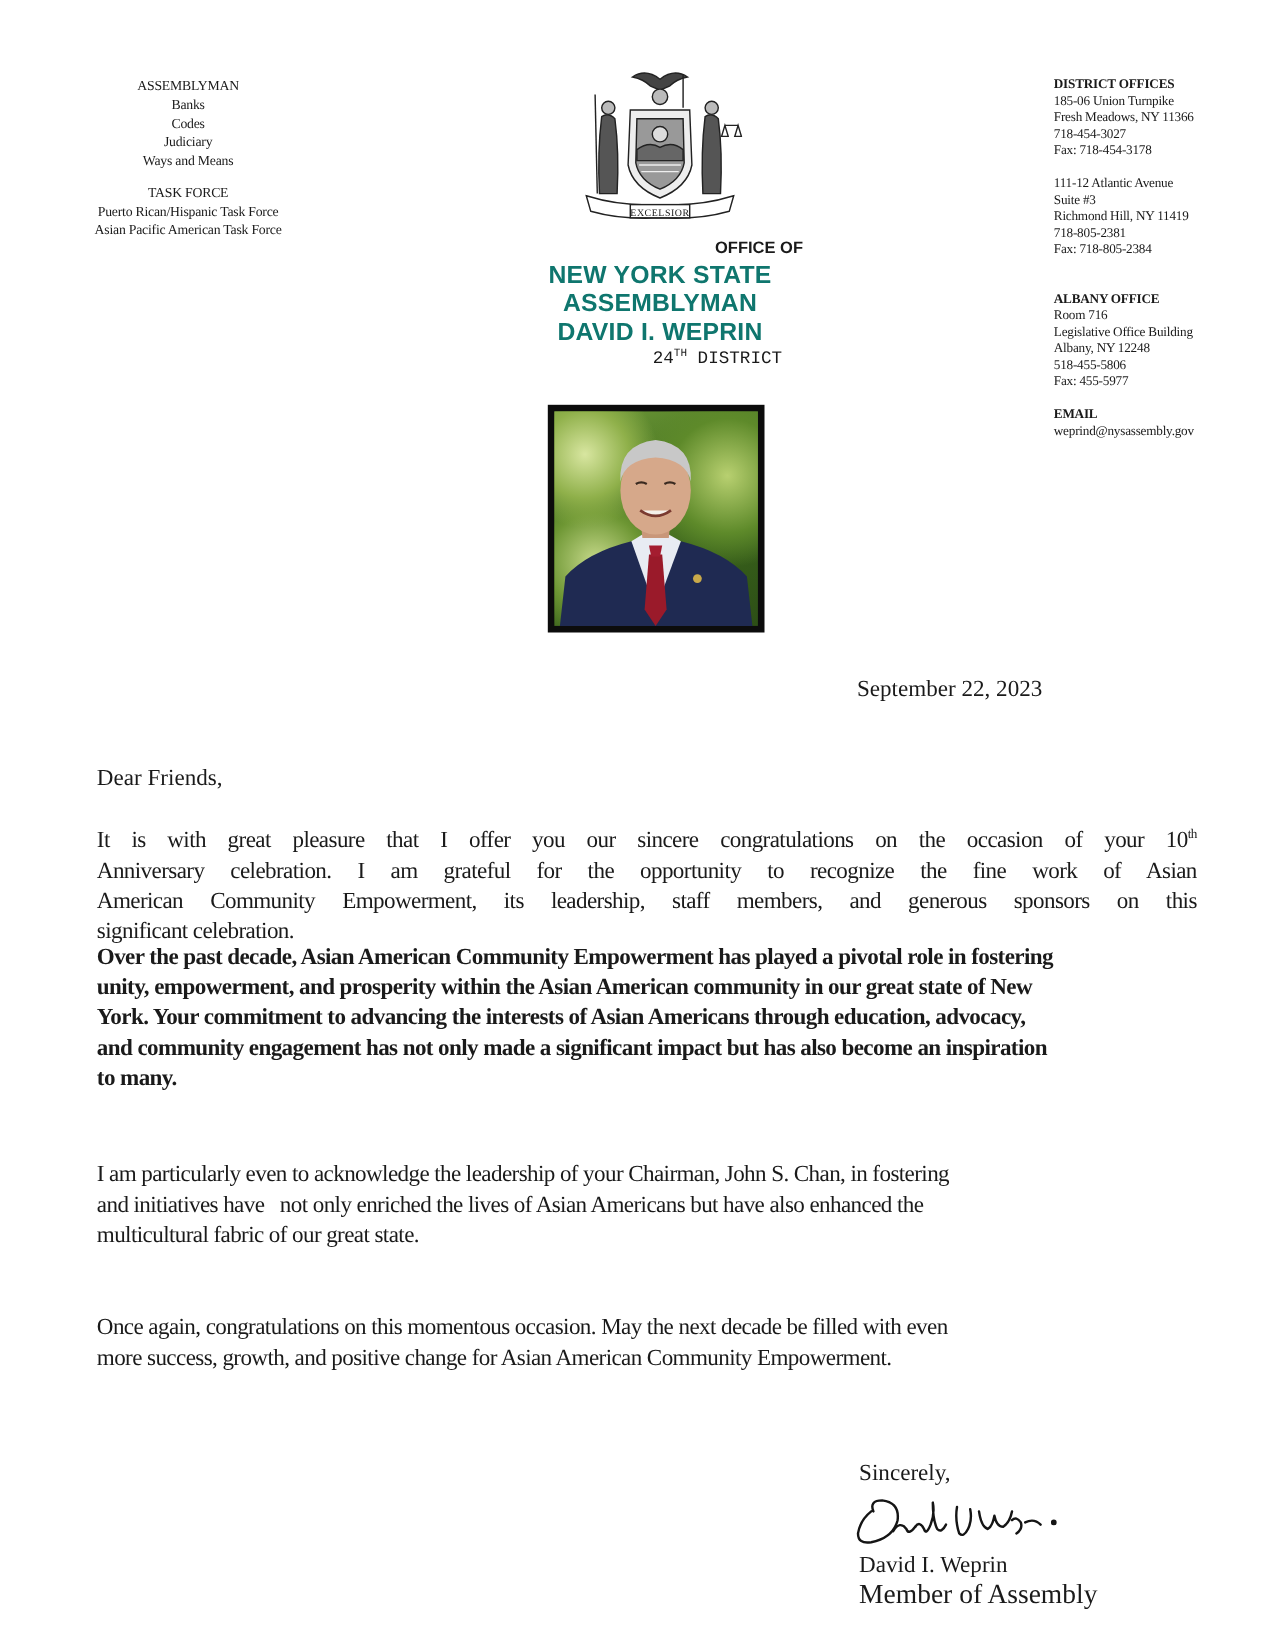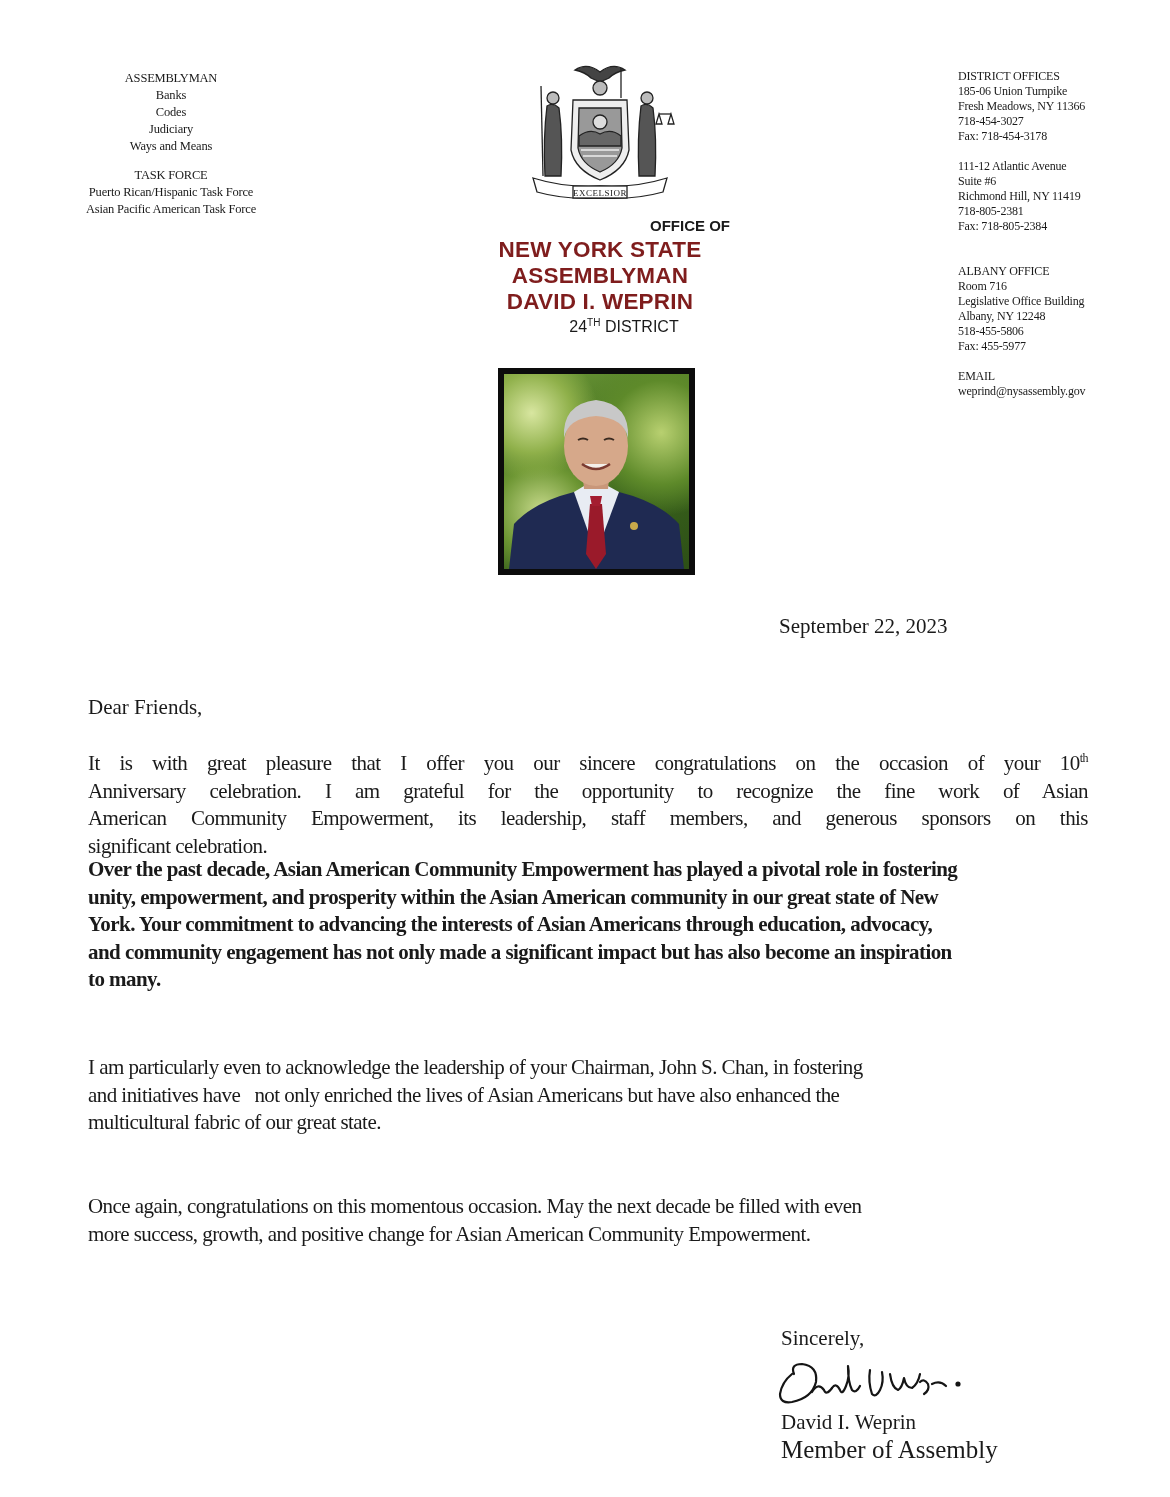--- a/index.html
+++ b/index.html
@@ -7,28 +7,28 @@
   .abs { position: absolute; }
 
   
   .left-col { left: 60px; top: 70px; width: 222px; text-align: center; font-size: 12.5px; line-height: 17px; letter-spacing: -0.2px; }
   .left-col .grp { margin-bottom: 12px; }
   .left-col div.line { white-space: nowrap; }
 
   
   .right-col { left: 958px; top: 69px; width: 200px; font-size: 12px; line-height: 15px; letter-spacing: -0.2px; }
   .right-col .grp { margin-bottom: 15px; }
-  .right-col .hdr { font-weight: normal; }
+  .right-col .hdr { font-weight: bold; }
   .right-col div.line { white-space: nowrap; }
 
   
   .seal { left: 525px; top: 58px; width: 150px; height: 150px; }
   .office-of { left: 470px; top: 217px; width: 260px; text-align: right; font-family: "Liberation Sans", sans-serif; font-weight: bold; font-size: 15px; }
-  .title-line { left: 440px; width: 320px; text-align: center; font-family: "Liberation Sans", sans-serif; font-weight: 900; font-size: 22.5px; letter-spacing: 0.2px; color: #7f1d1d; }
-  .district { left: 494px; top: 317px; width: 260px; text-align: center; font-family: Liberation Sans, sans-serif; font-size: 16px; }
+  .title-line { left: 440px; width: 320px; text-align: center; font-family: "Liberation Sans", sans-serif; font-weight: 900; font-size: 22.5px; letter-spacing: 0.2px; color: #0f766e; }
+  .district { left: 451px; top: 317px; width: 260px; text-align: right; font-family: Liberation Mono, monospace; font-size: 16px; }
   .district sup { font-size: 10px; }
 
   
   .photo { left: 498px; top: 368px; width: 197px; height: 207px; background: #0c0c0c; }
   .photo-inner { position: absolute; left: 6px; top: 6px; right: 6px; bottom: 6px; overflow: hidden;
     background: radial-gradient(circle at 15% 20%, #d8e6a0 0%, #8fb04a 18%, transparent 30%),
                 radial-gradient(circle at 85% 30%, #b8d070 0%, #5e8a2a 25%, transparent 40%),
                 radial-gradient(circle at 20% 70%, #c6d98a 0%, #6d9633 22%, transparent 38%),
                 linear-gradient(160deg, #6f9a38 0%, #3e6a1e 45%, #2d4f16 100%); }
 
@@ -130,21 +130,21 @@
 <div class="abs right-col">
   <div class="grp">
     <div class="line hdr">DISTRICT OFFICES</div>
     <div class="line">185-06 Union Turnpike</div>
     <div class="line">Fresh Meadows, NY 11366</div>
     <div class="line">718-454-3027</div>
     <div class="line">Fax: 718-454-3178</div>
   </div>
   <div class="grp">
     <div class="line">111-12 Atlantic Avenue</div>
-    <div class="line">Suite #6</div>
+    <div class="line">Suite #3</div>
     <div class="line">Richmond Hill, NY 11419</div>
     <div class="line">718-805-2381</div>
     <div class="line">Fax: 718-805-2384</div>
   </div>
   <div class="grp" style="margin-top:30px;">
     <div class="line hdr">ALBANY OFFICE</div>
     <div class="line">Room 716</div>
     <div class="line">Legislative Office Building</div>
     <div class="line">Albany, NY 12248</div>
     <div class="line">518-455-5806</div>

